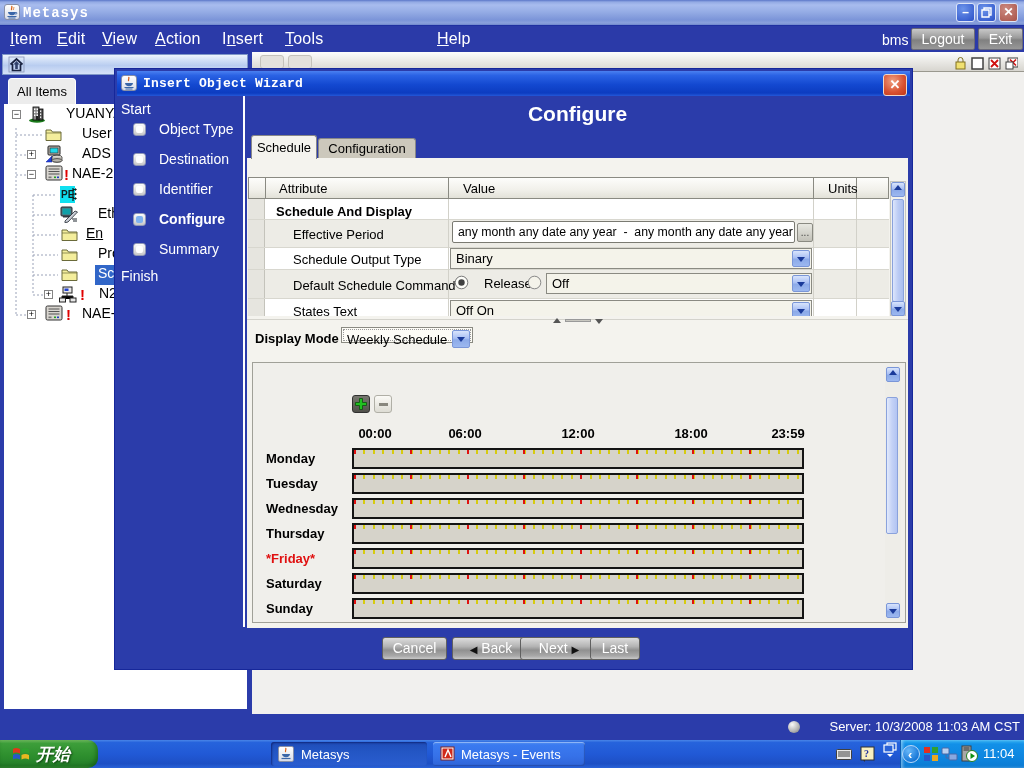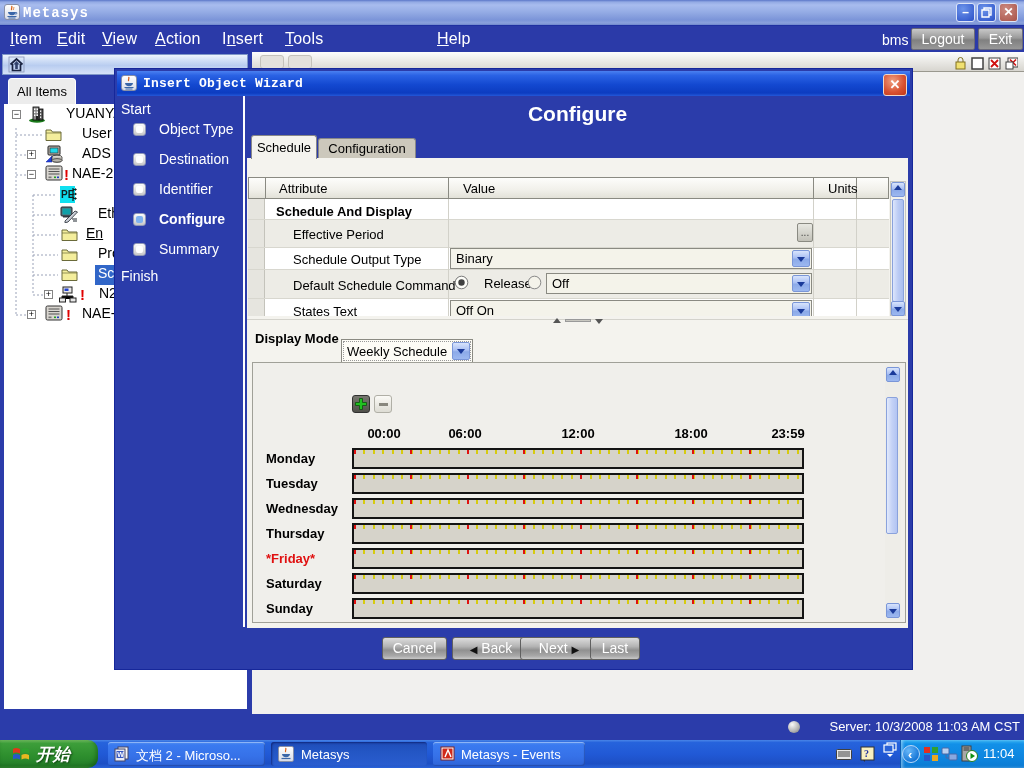--- a/index.html
+++ b/index.html
@@ -261,29 +261,20 @@
 
 <div id="task" class="abs">
   <div id="startb" class="abs">
     <svg class="abs" style="left:12px; top:5px;" width="18" height="18" viewBox="0 0 18 18">
       <path d="M1 4 C3 2.5 5 2.5 8 4 L8 8.5 C5 7 3 7 1 8.5 Z" fill="#e03818"></path>
       <path d="M9.5 4 C12 2.5 14.5 2.5 17 4 L17 8.5 C14.5 7 12 7 9.5 8.5 Z" fill="#30a030"></path>
       <path d="M1 10 C3 8.5 5 8.5 8 10 L8 14.5 C5 13 3 13 1 14.5 Z" fill="#2858c8"></path>
       <path d="M9.5 10 C12 8.5 14.5 8.5 17 10 L17 14.5 C14.5 13 12 13 9.5 14.5 Z" fill="#e8b820"></path>
     </svg>
     <span class="abs" style="left:36px; top:3px; font-size:17px; font-weight:bold; font-style:italic; text-shadow:1px 1px 2px #104010;">开始</span>
-  </div>
-  <div class="tkb" style="left:108px; width:157px;">
-    <svg class="abs" style="left:6px; top:4px;" width="16" height="16" viewBox="0 0 16 16">
-      <rect x="4" y="1" width="10" height="12" fill="#f8f8f8" stroke="#446"></rect>
-      <rect x="1" y="3" width="10" height="12" fill="#e8ecf8" stroke="#446"></rect>
-      <rect x="2.5" y="5" width="7" height="7" fill="#3858c0"></rect>
-      <text x="3.2" y="11" font-size="7" font-weight="bold" fill="#fff" font-family="Liberation Sans">W</text>
-    </svg>
-    <span class="abs" style="left:28px; top:5px;">文档 2 - Microso...</span>
   </div>
   <div class="tkb dark" style="left:271px; width:156px;">
     <div class="abs" style="left:7px; top:4px; width:16px; height:16px; background:linear-gradient(180deg,#fff,#d8dce8); border:1px solid #8890a8; border-radius:2px;">
       <svg width="14" height="14" viewBox="0 0 14 14">
             <path d="M6.5 1 C8 2.5 5.5 3.5 6.8 5" stroke="#d86018" stroke-width="1.2" fill="none"></path>
             <path d="M3 7 h8 c0 2 -1.6 3.2 -4 3.2 C4.6 10.2 3 9 3 7 Z" fill="#3a66a8"></path>
             <path d="M2.5 11.5 h9" stroke="#3a66a8" stroke-width="1.2"></path>
           </svg>
     </div>
     <span class="abs" style="left:30px; top:5px;">Metasys</span>
@@ -423,20 +414,21 @@
       <span class="cell" style="left:35px; top:127px;">States Text</span>
       <div class="abs" style="left:0; top:42px; width:641px; height:1px; background:#d8d7cf;"></div>
       <div class="abs" style="left:0; top:70px; width:641px; height:1px; background:#d8d7cf;"></div>
       <div class="abs" style="left:0; top:92px; width:641px; height:1px; background:#d8d7cf;"></div>
       <div class="abs" style="left:0; top:121px; width:641px; height:1px; background:#d8d7cf;"></div>
 
       <div class="abs" style="left:200px; top:22px; width:1px; height:117px; background:#d2d1c9;"></div>
       <div class="abs" style="left:565px; top:22px; width:1px; height:117px; background:#d2d1c9;"></div>
       <div class="abs" style="left:608px; top:22px; width:1px; height:117px; background:#d2d1c9;"></div>
 
+      <div class="abs" style="left:204px; top:44px; width:343px; height:22px; background:#fff; border:1px solid #7a7a72; border-radius:2px; font-size:12.3px; line-height:20px; padding-left:5px; white-space:nowrap; overflow:hidden;">any month any date any year&nbsp; -&nbsp; any month any date any year</div>
       <div class="abs" style="left:549px; top:46px; width:16px; height:19px; background:linear-gradient(180deg,#e8e8e2,#c2c1b8); border:1px solid #8a8a82; border-radius:2px; font-size:10px; text-align:center; line-height:17px; color:#444;">...</div>
       <div class="combo" style="left:202px; top:71px; width:362px; height:21px;">
             <span>Binary</span>
             <div class="arrowbtn" style="right:1px; top:1px; width:18px; height:17px;"></div>
           </div>
       <svg class="abs" style="left:206px; top:98px;" width="15" height="15" viewBox="0 0 15 15">
             <circle cx="7.5" cy="7.5" r="6.3" fill="#fdfdf8" stroke="#787878"></circle>
             <circle cx="7.5" cy="7.5" r="3.2" fill="#404040"></circle>
           </svg>
       <span class="cell" style="left:226px; top:99px;">Release</span>
@@ -458,35 +450,35 @@
       <div class="sbthumb" style="top:17px; height:103px;"></div>
       <div class="arrowbtn" style="left:0px; top:119px; width:14px; height:15px;"></div>
     </div>
     <div class="abs" style="left:0px; top:161px; width:661px; height:1px; background:#d4d3cc;"></div>
 
     <div class="abs" style="left:306px; top:160px; width:0; height:0; border:4px solid transparent; border-bottom:5px solid #555; border-top:none;"></div>
     <div class="abs" style="left:318px; top:161px; width:26px; height:3px; background:#c8c7c0; border:1px solid #999;"></div>
     <div class="abs" style="left:348px; top:161px; width:0; height:0; border:4px solid transparent; border-top:5px solid #555; border-bottom:none;"></div>
 
     <span class="abs" style="left:8px; top:173px; font-size:13px; font-weight:bold;">Display Mode</span>
-    <div class="combo" style="left:94px; top:169px; width:132px; height:24px; background:#fdfcf6; outline:1px dotted #999; outline-offset:-3px;margin-top:12px;">
+    <div class="combo" style="left:94px; top:169px; width:132px; height:16px; background:#fdfcf6; outline:1px dotted #999; outline-offset:-3px;">
           <span style="top:4px;">Weekly Schedule</span>
           <div class="arrowbtn" style="right:2px; top:2px; width:18px; height:18px;"></div>
         </div>
 
     <div class="abs" style="left:5px; top:204px; width:654px; height:261px; background:#f0efeb; border:1px solid #a0a098;">
       <div class="abs" style="left:99px; top:32px; width:18px; height:18px; background:linear-gradient(180deg,#787870,#50504a); border:1px solid #303030; border-radius:3px;">
         <svg width="16" height="16" viewBox="0 0 16 16">
               <path d="M6.5 2.5 h3 v4 h4 v3 h-4 v4 h-3 v-4 h-4 v-3 h4 Z" fill="#20c020" stroke="#0a500a" stroke-width=".8"></path>
             </svg>
       </div>
       <div class="abs" style="left:121px; top:32px; width:18px; height:18px; background:linear-gradient(180deg,#fbfaf6,#dddcd4); border:1px solid #b0afa6; border-radius:3px;">
         <div style="position:absolute; left:4px; top:7px; width:9px; height:3px; background:#88877e;"></div>
       </div>
-      <span class="timelab" style="left:109px;">00:00</span>
+      <span class="timelab" style="left:100px;">00:00</span>
       <span class="timelab" style="left:190px;">06:00</span>
       <span class="timelab" style="left:303px;">12:00</span>
       <span class="timelab" style="left:416px;">18:00</span>
       <span class="timelab" style="left:513px;">23:59</span>
       <div class="daybar" style="top:85px;"></div>
           <span class="daylab" style="top:85px;">Monday</span>
       <div class="daybar" style="top:110px;"></div>
           <span class="daylab" style="top:110px;">Tuesday</span>
       <div class="daybar" style="top:135px;"></div>
           <span class="daylab" style="top:135px;">Wednesday</span>

